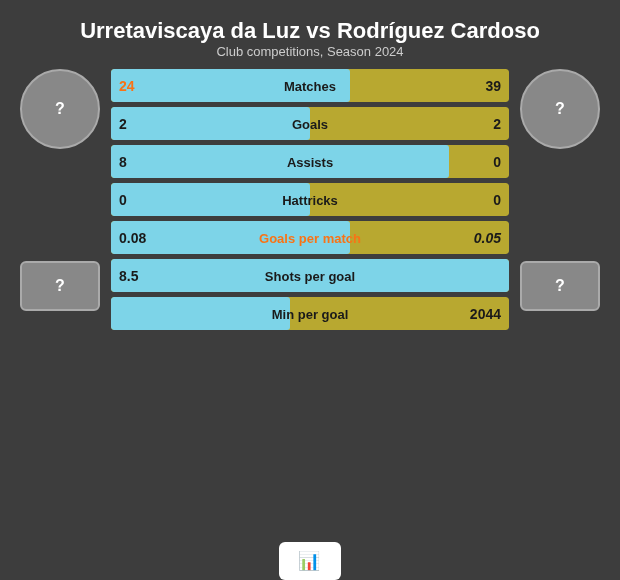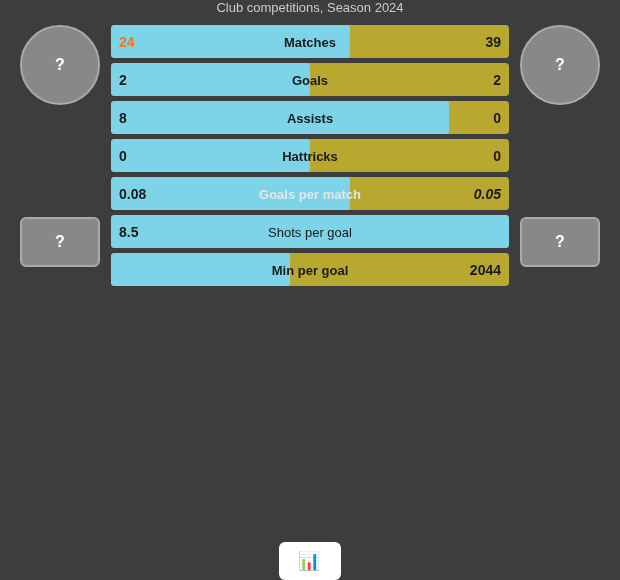--- a/index.html
+++ b/index.html
@@ -62,20 +62,21 @@
     .footer-date {
       color: #cccccc;
       font-size: 13px;
       margin-top: 10px;
     }
   </style>
 </head>
 <body>
 
 <div class="container">
+  <div class="title">Urretaviscaya da Luz vs Rodríguez Cardoso</div>
   <div class="subtitle">Club competitions, Season 2024</div>
 
   <div style="display: flex; width: 100%; padding: 0px 15px; margin-top: 10px; gap: 6px; flex: 1 1 0%;">
       <div style="display: flex; flex-direction: column; align-items: center; width: 90px; gap: 0px;">
         <div style="width: 80px; height: 80px; border-radius: 50%; background: rgb(136, 136, 136); display: flex; align-items: center; justify-content: center; border: 2px solid rgb(170, 170, 170); margin-bottom: 4px;">
           <span style="color:white;font-size:16px;font-weight:bold;">?</span>
         </div>
         <div style="height: 108px;"></div>
         <div style="width: 80px; height: 50px; border-radius: 6px; background: rgb(136, 136, 136); display: flex; align-items: center; justify-content: center; border: 2px solid rgb(170, 170, 170);">
           <span style="color:white;font-size:16px;font-weight:bold;">?</span>
@@ -106,28 +107,28 @@
         <div style="position: relative; height: 33px; border-radius: 3px; overflow: hidden;">
           <div style="position: absolute; inset: 0px; background: rgb(184, 168, 48); border-radius: 3px;"></div>
           <div style="position: absolute; top: 0px; left: 0px; bottom: 0px; width: 50%; background: rgb(125, 212, 232); border-radius: 3px;"></div>
           <span style="position: absolute; left: 50%; top: 50%; transform: translate(-50%, -50%); color: rgb(26, 26, 26); font-weight: bold; font-size: 13px; z-index: 2; white-space: nowrap; font-family: Arial, sans-serif;">Hattricks</span>
           <span style="position: absolute; left: 8px; top: 50%; transform: translateY(-50%); color: rgb(26, 26, 26); font-weight: bold; font-size: 14px; z-index: 2; font-family: Arial, sans-serif;">0</span>
           <span style="position: absolute; right: 8px; top: 50%; transform: translateY(-50%); color: rgb(26, 26, 26); font-weight: bold; font-size: 14px; z-index: 2; font-family: Arial, sans-serif;">0</span>
         </div>
         <div style="position: relative; height: 33px; border-radius: 3px; overflow: hidden;">
           <div style="position: absolute; inset: 0px; background: rgb(184, 168, 48); border-radius: 3px;"></div>
           <div style="position: absolute; top: 0px; left: 0px; bottom: 0px; width: 60%; background: rgb(125, 212, 232); border-radius: 3px;"></div>
-          <span style="position: absolute; left: 50%; top: 50%; transform: translate(-50%, -50%); color: #e5e5e5; font-weight: bold; font-size: 13px; z-index: 2; white-space: nowrap; font-family: Arial, sans-serif;">Goals per match</span>
+          <span style="position: absolute; left: 50%; top: 50%; transform: translate(-50%, -50%); color: #f97316; font-weight: bold; font-size: 13px; z-index: 2; white-space: nowrap; font-family: Arial, sans-serif;">Goals per match</span>
           <span style="position: absolute; left: 8px; top: 50%; transform: translateY(-50%); color: rgb(26, 26, 26); font-weight: bold; font-size: 14px; z-index: 2; font-family: Arial, sans-serif;">0.08</span>
           <span style="position: absolute; right: 8px; top: 50%; transform: translateY(-50%); color: rgb(26, 26, 26); font-weight: bold; font-size: 14px; z-index: 2; font-family: Arial, sans-serif; font-style: italic;">0.05</span>
         </div>
         <div style="position: relative; height: 33px; border-radius: 3px; overflow: hidden;">
           <div style="position: absolute; inset: 0px; background: rgb(184, 168, 48); border-radius: 3px;"></div>
           <div style="position: absolute; top: 0px; left: 0px; bottom: 0px; width: 100%; background: rgb(125, 212, 232); border-radius: 3px;"></div>
-          <span style="position: absolute; left: 50%; top: 50%; transform: translate(-50%, -50%); color: rgb(26, 26, 26); font-weight: normal; font-size: 13px; z-index: 2; white-space: nowrap; font-family: Arial, sans-serif;">Shots per goal</span>
+          <span style="position: absolute; left: 50%; top: 50%; transform: translate(-50%, -50%); color: rgb(26, 26, 26); font-weight: bold; font-size: 13px; z-index: 2; white-space: nowrap; font-family: Arial, sans-serif;">Shots per goal</span>
           <span style="position: absolute; left: 8px; top: 50%; transform: translateY(-50%); color: rgb(26, 26, 26); font-weight: bold; font-size: 14px; z-index: 2; font-family: Arial, sans-serif;">8.5</span>
           <span style="position: absolute; right: 8px; top: 50%; transform: translateY(-50%); color: rgb(26, 26, 26); font-weight: bold; font-size: 14px; z-index: 2; font-family: Arial, sans-serif;"></span>
         </div>
         <div style="position: relative; height: 33px; border-radius: 3px; overflow: hidden;">
           <div style="position: absolute; inset: 0px; background: rgb(184, 168, 48); border-radius: 3px;"></div>
           <div style="position: absolute; top: 0px; left: 0px; bottom: 0px; width: 45%; background: rgb(125, 212, 232); border-radius: 3px;"></div>
           <span style="position: absolute; left: 50%; top: 50%; transform: translate(-50%, -50%); color: rgb(26, 26, 26); font-weight: bold; font-size: 13px; z-index: 2; white-space: nowrap; font-family: Arial, sans-serif;">Min per goal</span>
           <span style="position: absolute; left: 8px; top: 50%; transform: translateY(-50%); color: #22c55e; font-weight: bold; font-size: 14px; z-index: 2; font-family: Arial, sans-serif; margin-top: 38px;">1635</span>
           <span style="position: absolute; right: 8px; top: 50%; transform: translateY(-50%); color: rgb(26, 26, 26); font-weight: bold; font-size: 14px; z-index: 2; font-family: Arial, sans-serif;">2044</span>
         </div>

